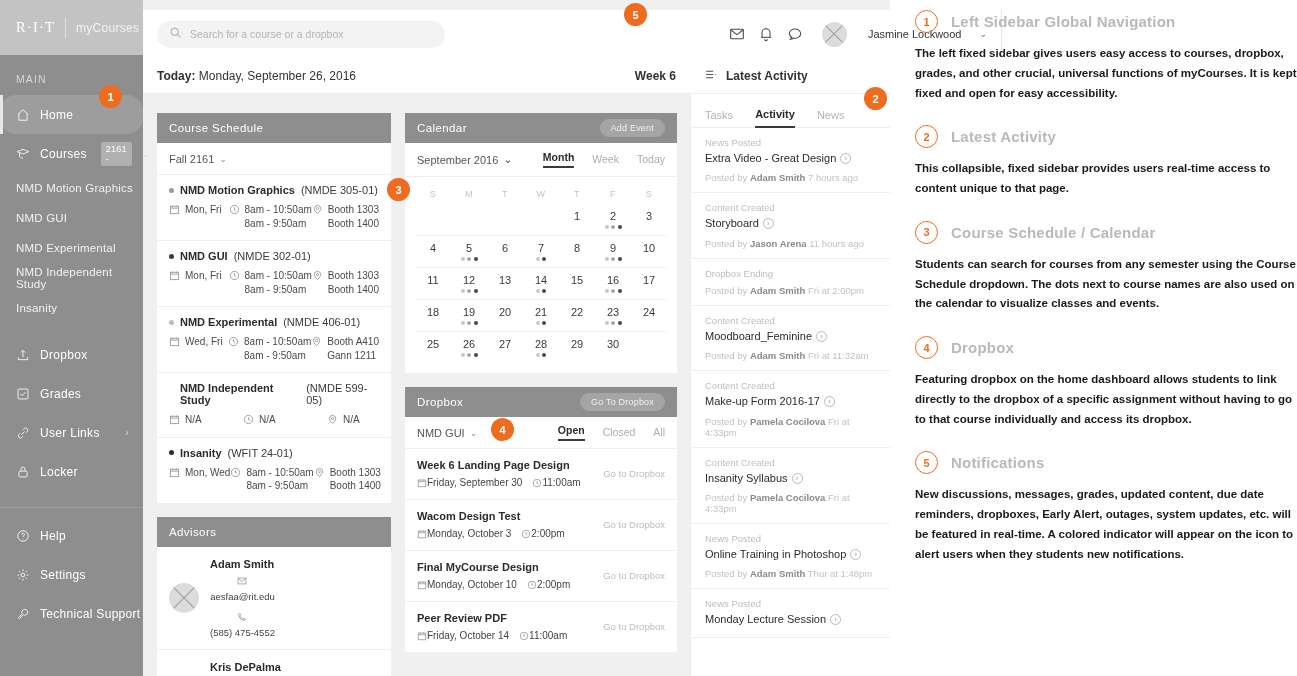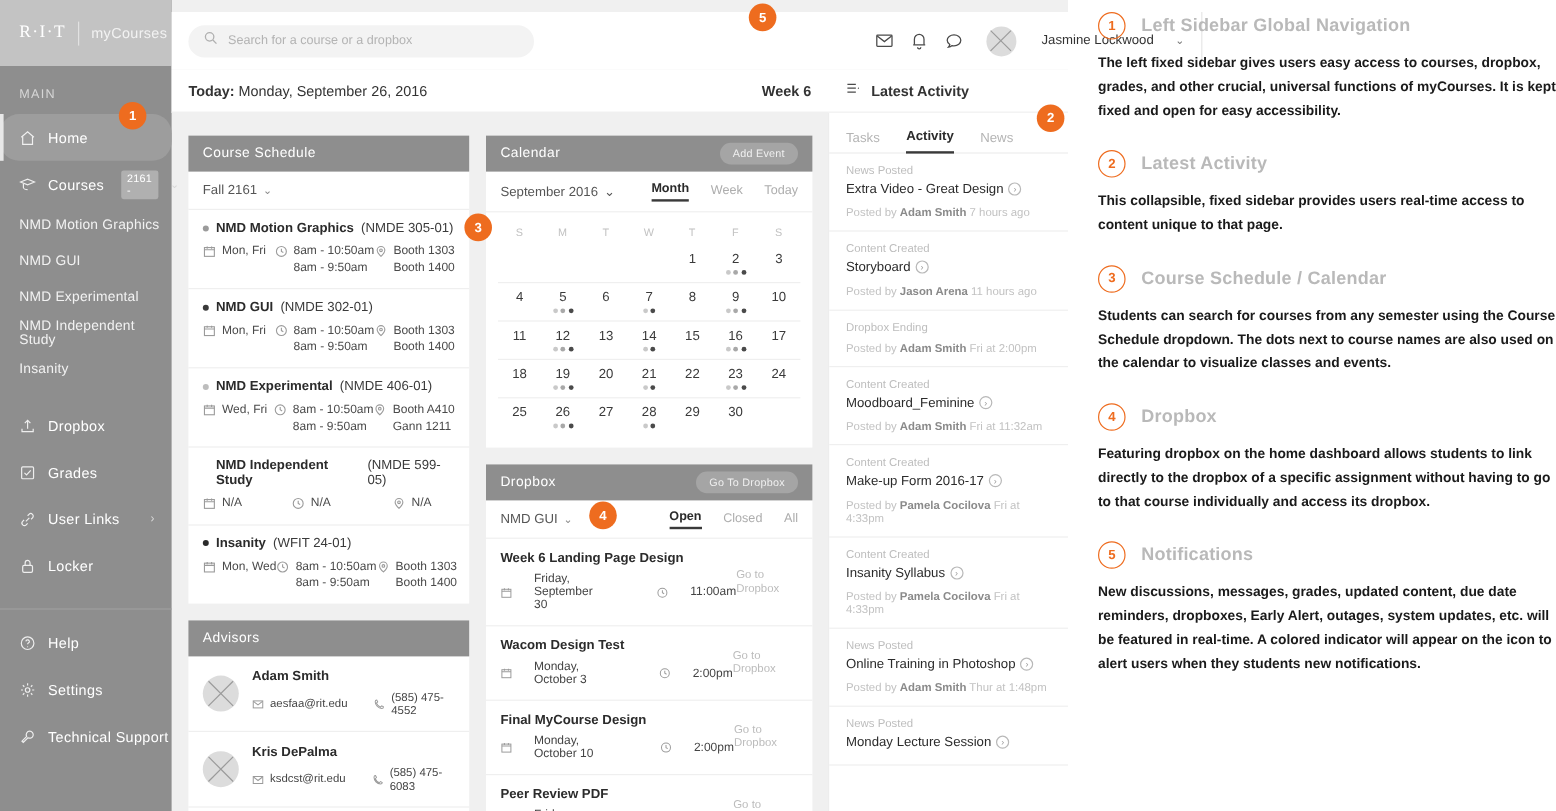--- a/index.html
+++ b/index.html
@@ -149,21 +149,21 @@
   
   .adv-row { display:flex; align-items:center; gap:11px; padding:11px 12px; border-bottom:1px solid #efefef; }
   .adv-row:last-child { border-bottom:none; }
   .adv-av { width:30px; height:30px; border-radius:50%; background:#dcdcdc; position:relative; flex:none; }
   .adv-av::before, .adv-av::after {
     content:""; position:absolute; left:50%; top:50%; width:29px; height:1.1px; background:#9a9a9a;
   }
   .adv-av::before { transform: translate(-50%,-50%) rotate(45deg); }
   .adv-av::after  { transform: translate(-50%,-50%) rotate(-45deg); }
   .adv-name { font-size:11px; font-weight:bold; color:#2b2b2b; }
-  .adv-contacts { display:flex; align-items:center; gap:5px; margin-top:6px; font-size:9.5px; color:#444; }
+  .adv-contacts { display:flex; align-items:center; gap:5px; margin-top:6px; font-size:9.5px; color:#444;flex-direction:column; }
   .adv-contacts .sp { width:14px; }
   .mini-ico { width:10px; height:10px; color:#9b9b9b; flex:none; }
 
   
   .cal-toolbar {
     height:34px; display:flex; align-items:center; padding:0 12px;
     font-size:11px; color:#555; border-bottom:1px solid #efefef;
   }
   .cal-views { margin-left:auto; display:flex; align-items:center; gap:18px; }
   .cal-view { font-size:10.5px; color:#adadad; padding-bottom:1px; }
@@ -175,21 +175,21 @@
   .cal-row { border-bottom:1px solid #efefef; }
   .cal-row:last-child { border-bottom:none; }
   .cal-num { font-size:11px; color:#3a3a3a; }
   .cal-dots { display:flex; justify-content:center; gap:2.5px; margin-top:3px; height:5px; }
   .cal-dots i { width:4px; height:4px; border-radius:50%; display:block; }
 
   
   .db-row { padding:10px 12px 11px; border-bottom:1px solid #efefef; display:flex; align-items:flex-start; }
   .db-row:last-child { border-bottom:none; }
   .db-title { font-size:11px; font-weight:bold; color:#2b2b2b; }
-  .db-meta { display:flex; align-items:center; gap:18px; margin-top:6px; font-size:10px; color:#444; }
+  .db-meta { display:flex; align-items:center; gap:0; margin-top:6px; font-size:10px; color:#444; }
   .db-meta .gap { width:10px; }
   .db-link { margin-left:auto; font-size:9.5px; color:#bcbcbc; align-self:center; }
 
   
   .rail-tabs { display:flex; align-items:center; gap:22px; padding:14px 14px 0 14px; }
   .rail-tab { font-size:11px; color:#b4b4b4; padding-bottom:6px; }
   .rail-tab.active { color:#2b2b2b; font-weight:bold; border-bottom:2px solid #3a3a3a;text-align:right; }
   .rail-list { border-top:1px solid #ededed; margin-top:-1px; }
   .act-item { padding:9px 14px 9px 14px; border-bottom:1px solid #efefef; }
   .act-kind { font-size:9.5px; color:#bdbdbd; }

